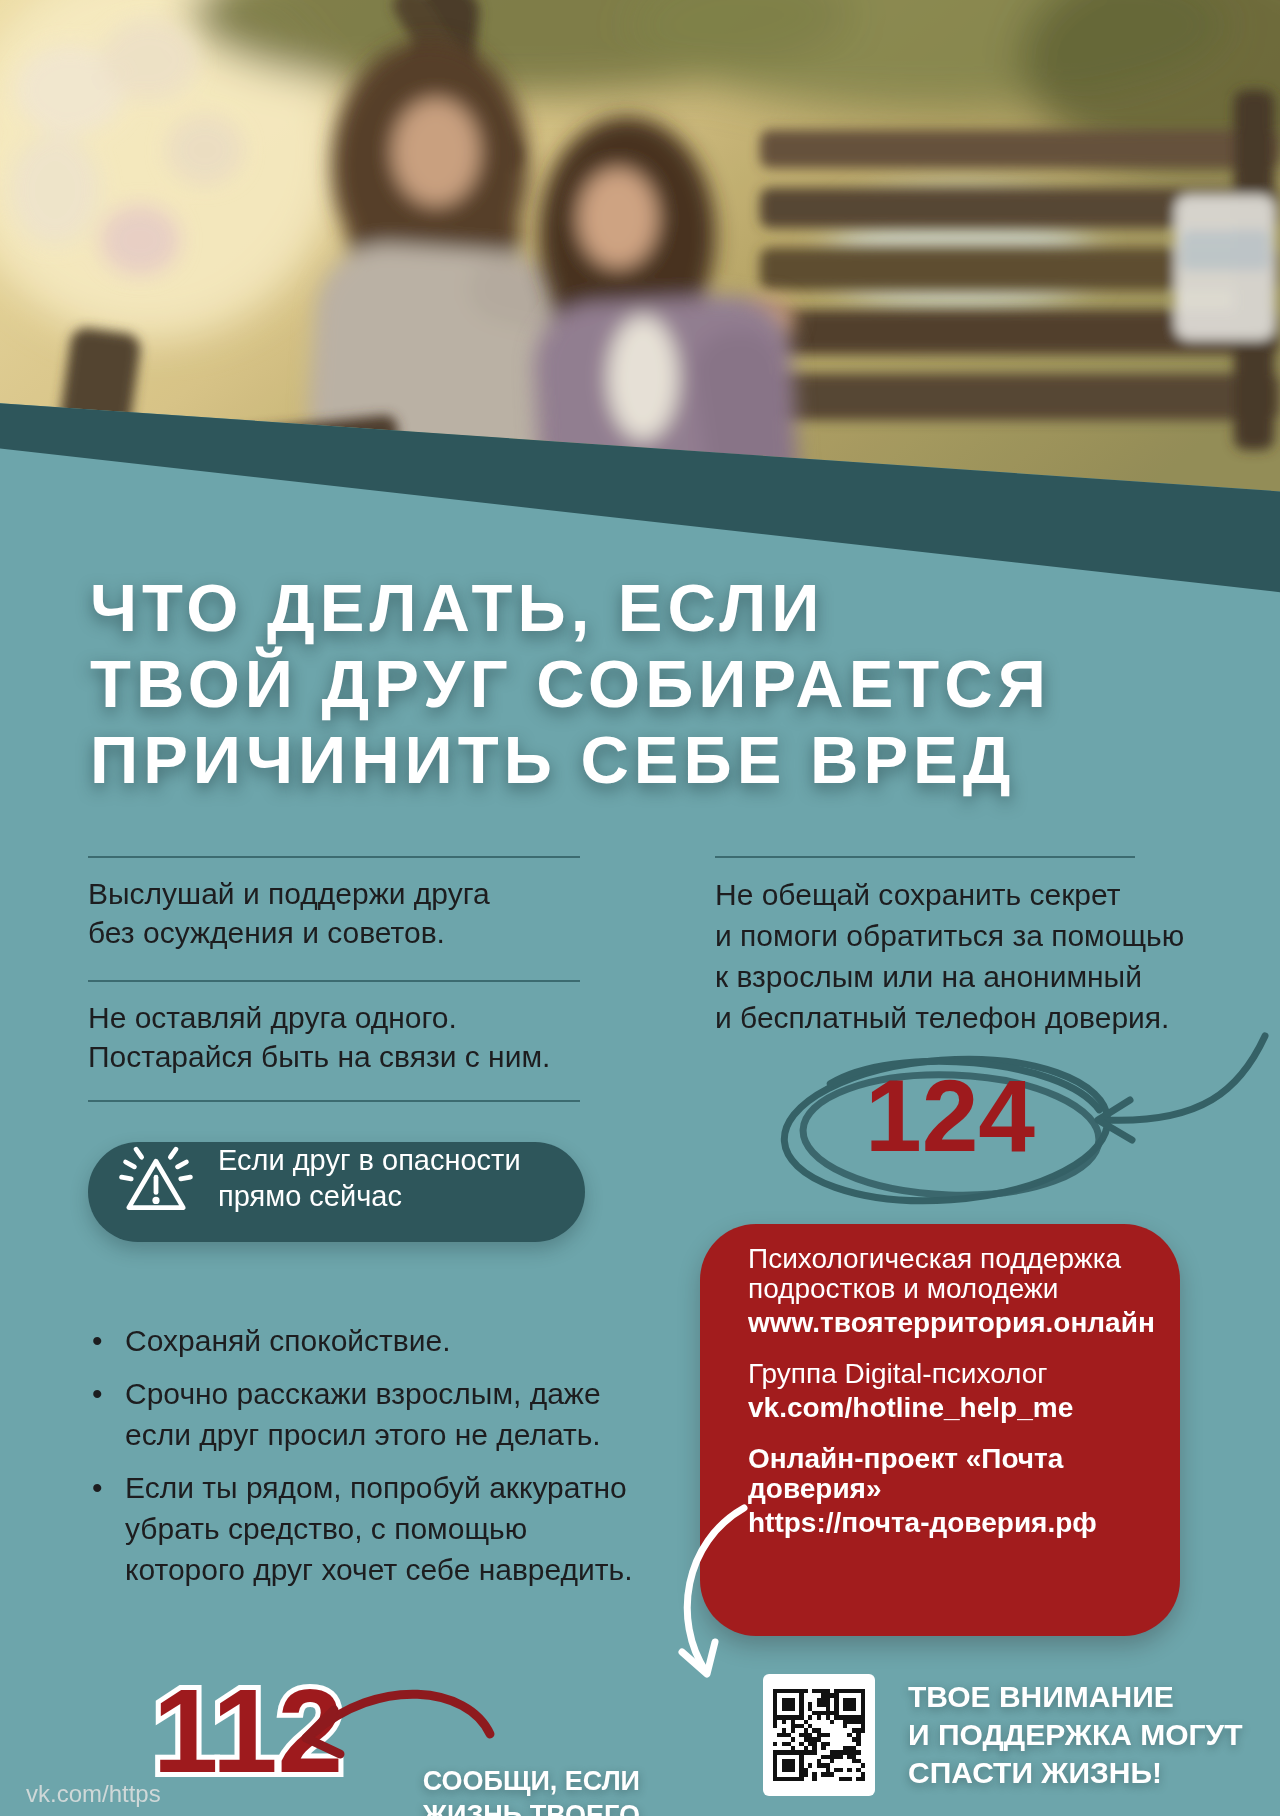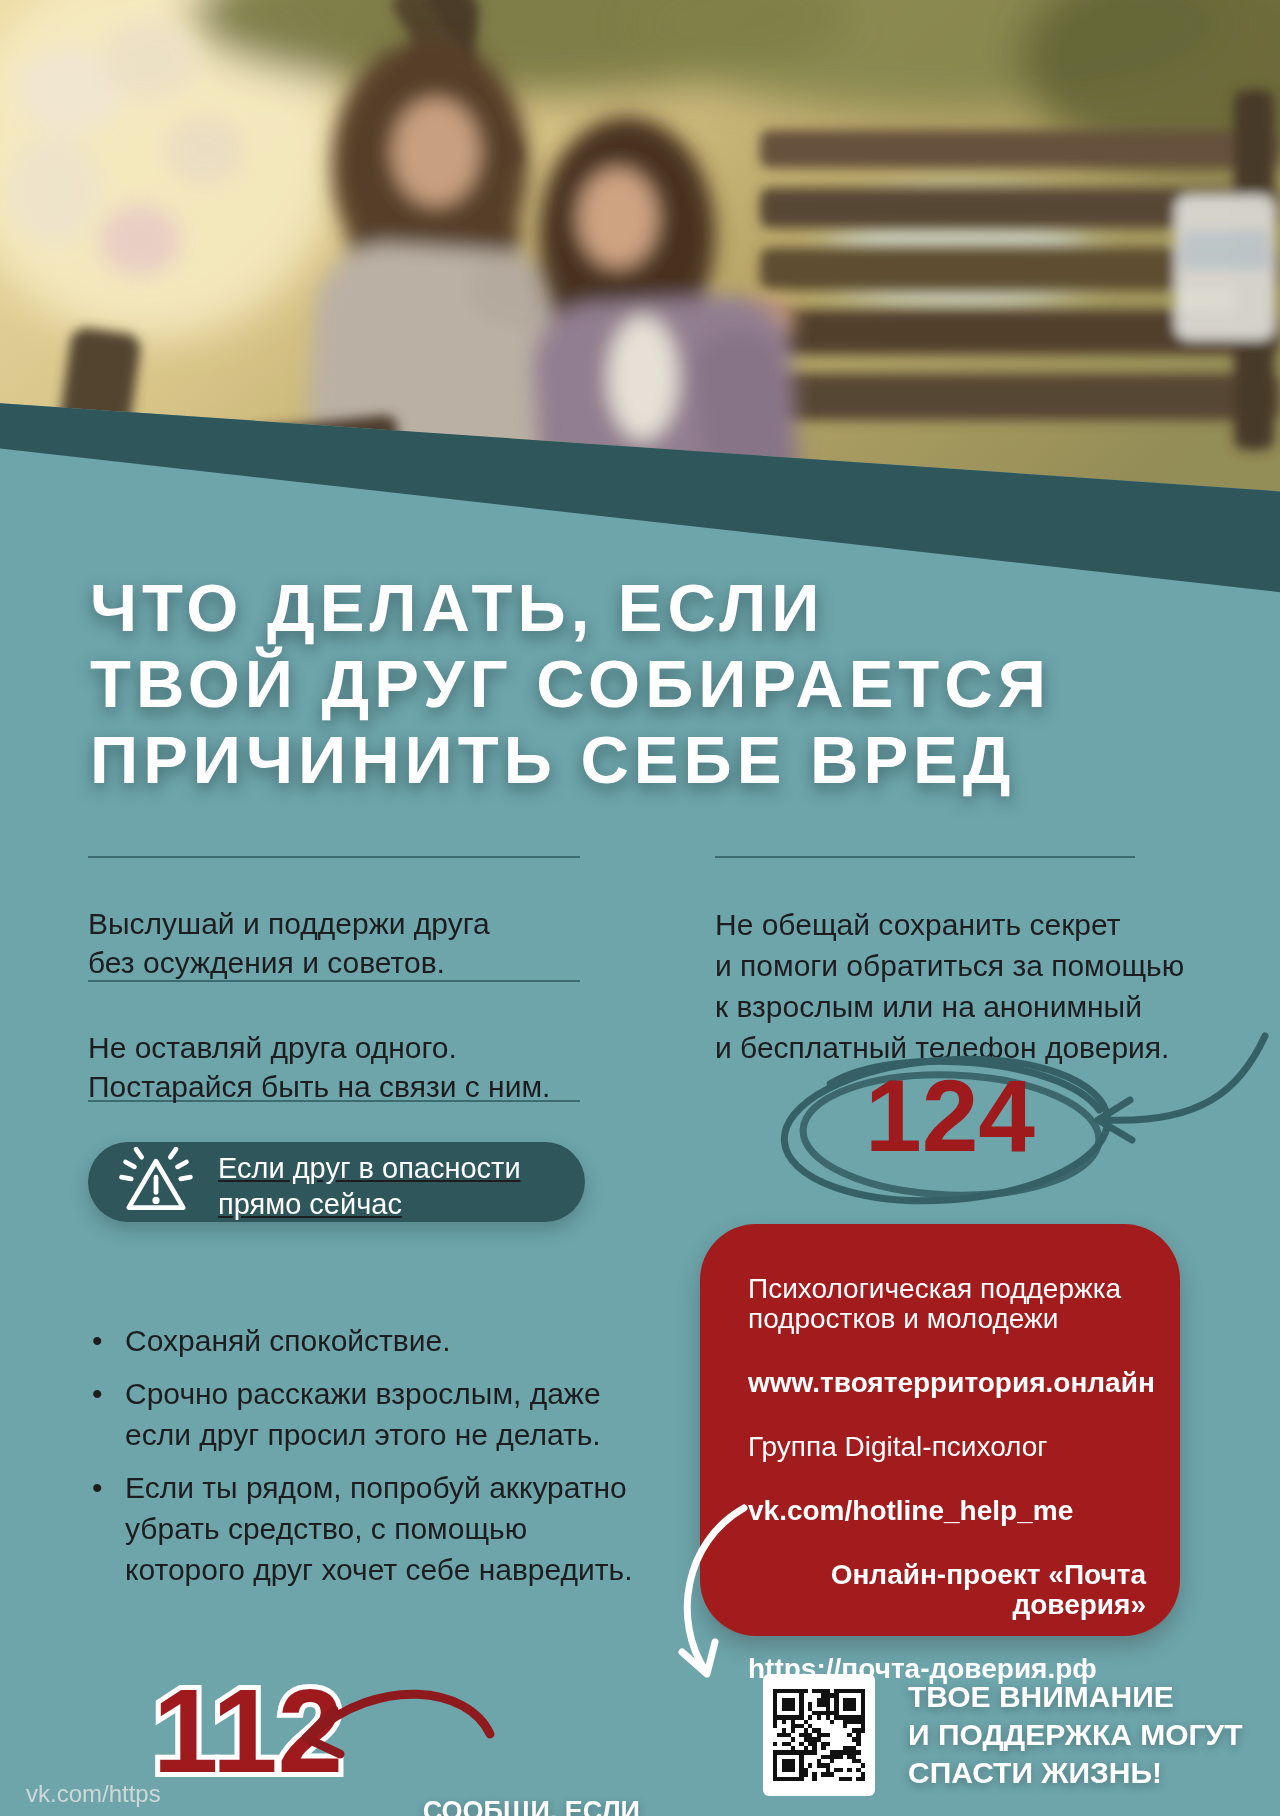--- a/index.html
+++ b/index.html
@@ -3,21 +3,21 @@
 <meta charset="utf-8">
 <style>
   html,body{margin:0;padding:0;background:#444;}
   .poster{
     position:relative;width:1280px;height:1816px;overflow:hidden;
     background:var(--background,#6da5ab);
     font-family:"Liberation Sans", sans-serif;
     color:var(--text-dark,#1d1d1f);
   }
   .abs{position:absolute;}
-  .pre{white-space:pre-line;margin-top:30px;}
+  .pre{white-space:pre-line;}
 
   
   .photo-wrap{left:0;top:0;width:1280px;height:630px;
     clip-path:polygon(0 0,100% 0,100% 78%,0 64%);z-index:1;}
   .photo-wrap svg{display:block;}
   .diag-band{left:0;top:0;width:1280px;height:630px;
     clip-path:polygon(0 64%,100% 78%,100% 94%,0 71.2%);
     background:var(--band,#2e565b);z-index:2;}
 
   
@@ -29,23 +29,23 @@
     text-shadow:0 6px 16px rgba(22,46,50,.5);}
 
   
   .hr{height:2px;background:var(--stroke-teal,#346065);opacity:.85;z-index:5;}
 
   
   .tip{font-size:30px;line-height:39px;z-index:5;}
   .tip-r{font-size:30px;line-height:41px;z-index:5;}
 
   
-  .pill{left:88px;top:1142px;width:497px;height:80px;border-radius:60px;
-    background:var(--band,#2e565b);z-index:5;display:flex;align-items:flex-end;
-    box-shadow:0 8px 18px rgba(20,40,44,.25);text-decoration:underline;}
+  .pill{left:88px;top:1142px;width:497px;height:100px;border-radius:60px;
+    background:var(--band,#2e565b);z-index:5;display:flex;align-items:flex-start;
+    box-shadow:0 8px 18px rgba(20,40,44,.25);}
   .pill .icn{width:80px;height:80px;margin-left:28px;flex:0 0 auto;}
   .pill .txt{color:#fff;font-size:29px;line-height:36px;margin-left:22px;}
 
   
   .bullets{left:88px;top:1284px;width:560px;z-index:5;}
   .bullets .li{position:relative;padding-left:37px;font-size:30px;line-height:41px;
     white-space:pre-line;margin-top:36px;}
   .bullets .li + .li{margin-top:12px;}
   .bullets .li::before{content:"•";position:absolute;left:4px;top:0;}
 
@@ -57,21 +57,21 @@
 
   
   .redbox{left:700px;top:1224px;width:480px;height:412px;border-radius:56px;
     background:var(--accent-red,#a21c1d);z-index:5;color:#fff;
     padding:20px 34px 0 48px;box-sizing:border-box;
     box-shadow:0 10px 22px rgba(30,20,20,.25);}
   .redbox .hdr{font-size:30px;font-weight:700;text-align:center;margin-bottom:16px;}
   .redbox .lbl{font-size:28px;line-height:30px;}
   .redbox .lnk{font-size:28px;line-height:38px;font-weight:700;}
   .redbox .grp{margin-bottom:17px;}
-  .redbox .grp.bold .lbl{font-weight:700;text-align:right;}
+  .redbox .grp.bold .lbl{font-weight:700;}
 
   
   .arrow-white{left:664px;top:1502px;z-index:6;}
   .svg112{left:78px;top:1648px;z-index:5;}
   .arrow-red{left:282px;top:1672px;z-index:5;}
   .callout{left:360px;top:1764px;width:280px;text-align:right;color:#fff;
     font-size:27px;line-height:34px;font-weight:700;z-index:5;
     text-shadow:0 3px 8px rgba(20,40,44,.35);}
   .qr-tile{left:763px;top:1674px;width:112px;height:122px;background:#fff;
     border-radius:6px;z-index:5;display:flex;align-items:center;justify-content:center;}

